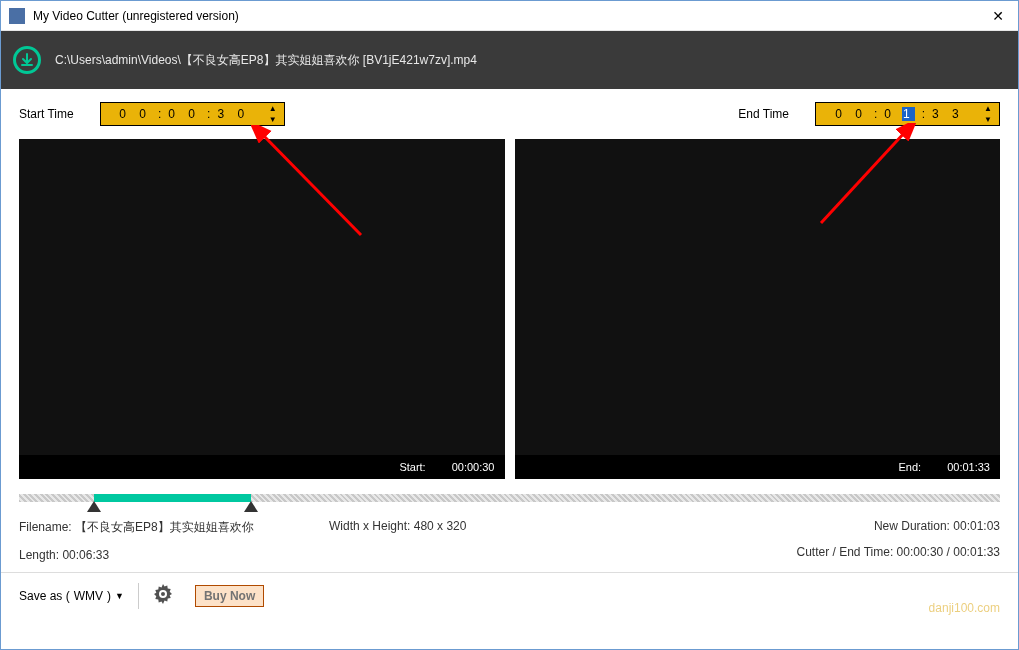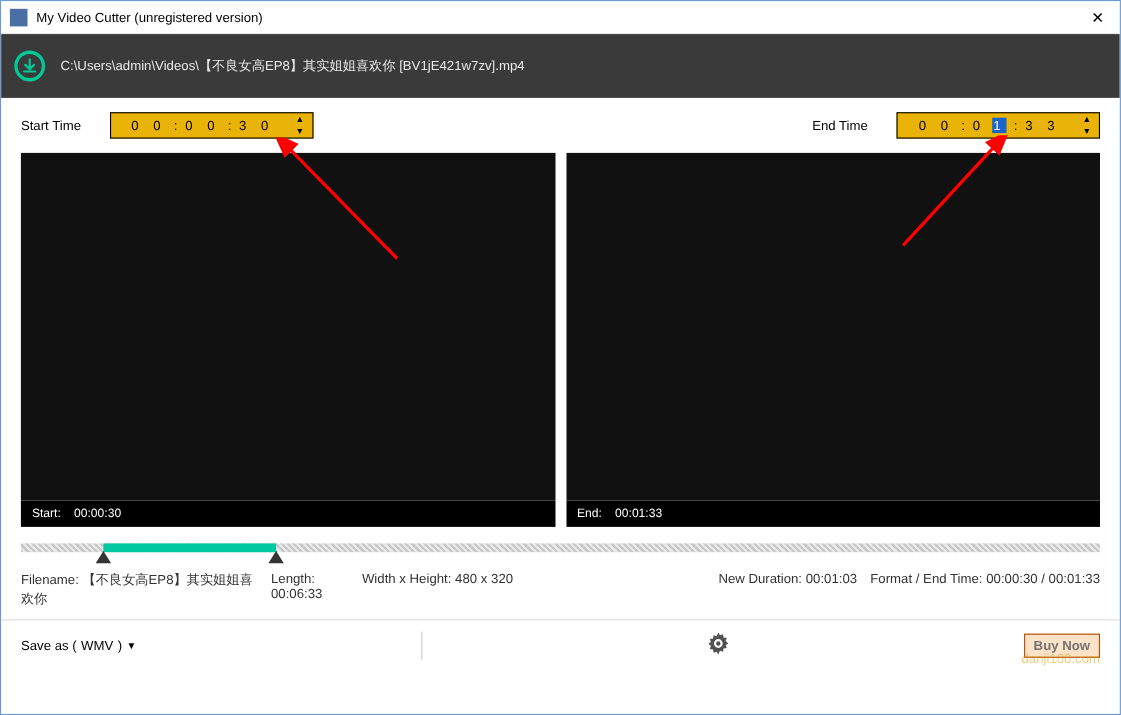--- a/index.html
+++ b/index.html
@@ -21,34 +21,34 @@
 .timeinput { border: 1px solid #000; height: 24px; width: 185px; display: flex; align-items: center; position: relative; background:#eab308; }
 .ti-cells { flex: 1; display: flex; align-items: center; justify-content: center; gap: 6px; font-size: 12px; letter-spacing: 5px; padding-left:6px;}
 .ti-colon { letter-spacing: 0; padding: 0 1px; }
 .timeinput .spin { width: 22px; height: 100%; display: flex; flex-direction: column; border-left:0; }
 .spin .up, .spin .down { flex:1; display:flex; align-items:center; justify-content:center; font-size:8px; cursor:pointer; }
 .sel { background:#1a63c8; color:#fff; padding:0 1px; letter-spacing:4px;}
 
 .videos { display: flex; gap: 10px; padding: 0 18px; }
 .pane { flex: 1; display:flex; flex-direction:column; }
 .preview { background: #111; height: 316px; }
-.plabel { background: #000; color: #fff; font-size: 11px; padding: 6px 10px; display:flex; gap:12px;}
+.plabel { background: #000; color: #fff; font-size: 11px; padding: 6px 10px; display:flex; gap:26px;justify-content:flex-end;}
 
 .seekbar { margin: 10px 18px 8px; position: relative; height: 18px; }
 .track { position:absolute; top:5px; left:0; right:0; height:8px; background: repeating-linear-gradient(45deg,#c8c8c8,#c8c8c8 2px,#e8e8e8 2px,#e8e8e8 4px); }
 .range { position:absolute; top:5px; height:8px; background:#00c8a0; }
 .marker { position:absolute; top:5px; width:0; height:0; border-left:7px solid transparent; border-right:7px solid transparent; border-bottom:11px solid #333; transform:translateX(-7px) translateY(7px); cursor:pointer;}
 
 .info { padding: 4px 18px 10px; display:flex; font-size:12px; color:#333; border-bottom:1px solid #ddd; }
-.col { display:flex; flex-direction:row; gap:12px; }
+.col { display:flex; flex-direction:column; gap:12px; }
 .col1 { width:310px; }
 .col2 { flex:1; }
 .col3 { text-align:right; }
 
-.footer { height:46px; display:flex; align-items:center; padding:0 18px; position:relative;justify-content:space-between;}
+.footer { height:46px; display:flex; align-items:center; padding:0 18px; position:relative;}
 .saveas { font-size:12px; display:flex; align-items:center; gap:4px; cursor:pointer; }
 .caret { font-size:9px; }
 .divider { width:1px; height:26px; background:#ccc; margin:0 14px; }
 .gear { font-size:18px; cursor:pointer; }
 .buynow { margin-left:22px; border:1px solid #b04a00; background:#fde2c8; color:#737373; font-weight:bold; font-size:12px; padding:3px 8px; cursor:pointer; }
 .watermark { position:absolute; right:18px; bottom:4px; text-align:right; }
 .wm1 { font-size:16px; font-weight:bold; color:#d9a000; opacity:.6;}
 .wm2 { font-size:12px; color:#d9a000; opacity:.5;}
 .circ { display:inline-block; width:14px; height:14px; border:3px solid #d9a000; border-radius:50%; vertical-align:-2px;}
 
@@ -134,21 +134,21 @@
 <div class="info">
   <div class="col col1">
     <div><span>Filename:</span> <span>【不良女高EP8】其实姐姐喜欢你</span></div>
     <div><span>Length:</span> <span>00:06:33</span></div>
   </div>
   <div class="col col2">
     <div><span>Width x Height:</span> <span>480 x 320</span></div>
   </div>
   <div class="col col3">
     <div><span>New Duration:</span> <span>00:01:03</span></div>
-    <div><span>Format / End Time:</span> <span>00:00:30 / 00:01:33</span></div>
+    <div><span>Cutter / End Time:</span> <span>00:00:30 / 00:01:33</span></div>
   </div>
 </div>
 
 <div class="footer">
   <div class="saveas">
     <span>Save as ( </span>
       <span>WMV</span>
       <span> )</span>
     <span class="caret">▼</span>
   </div>

